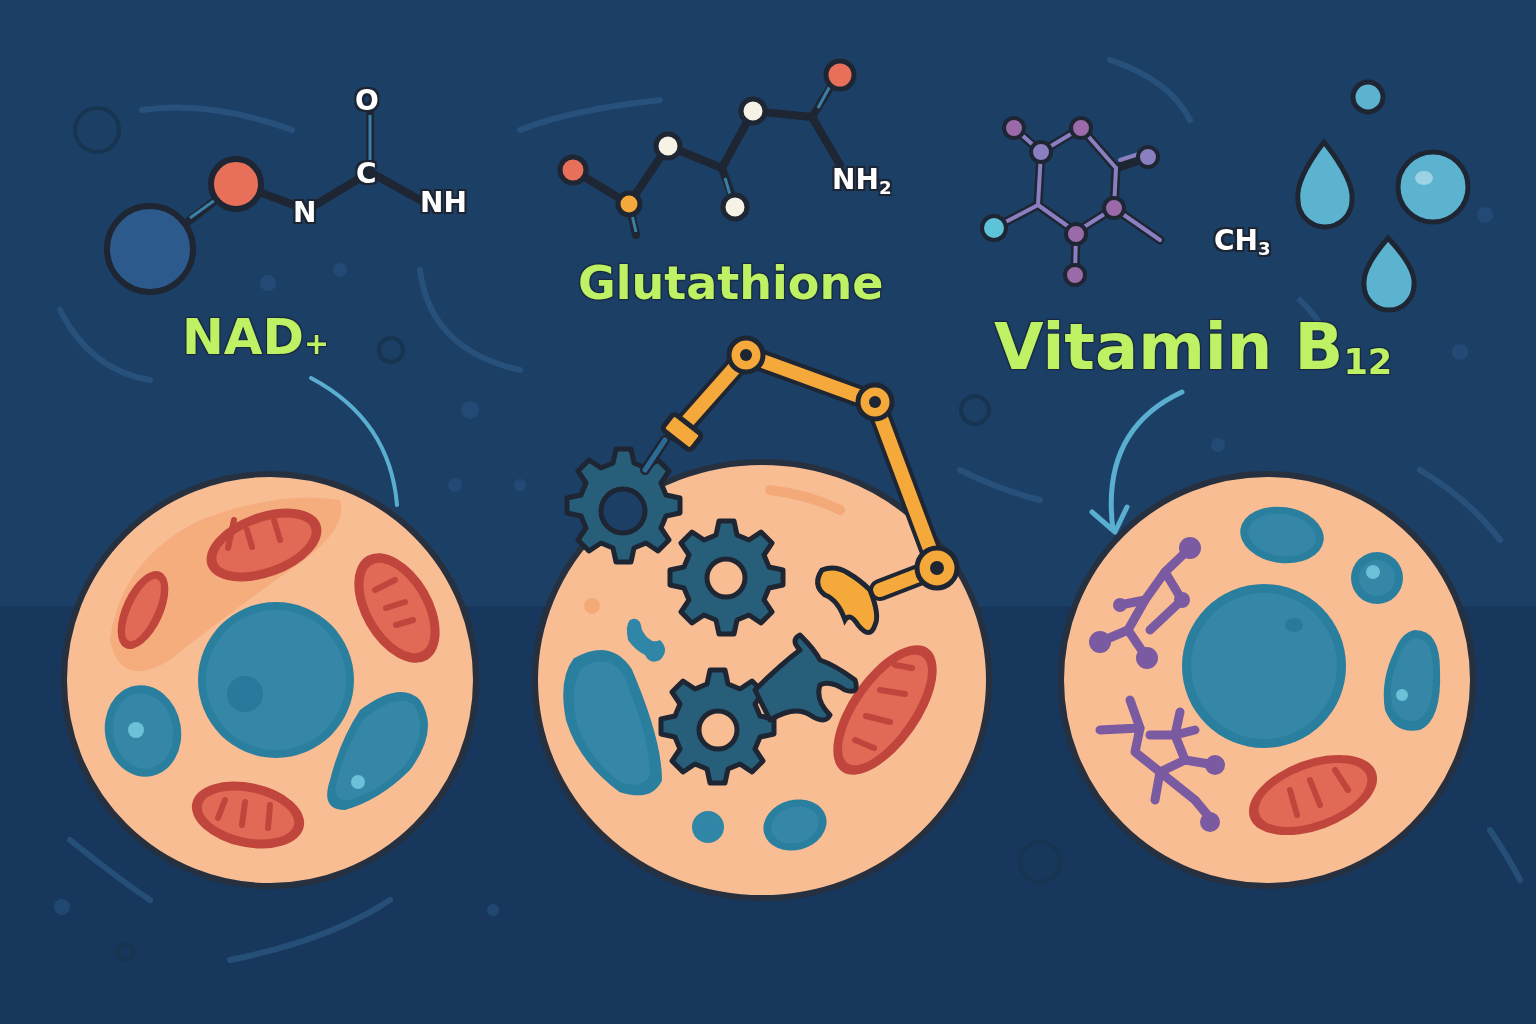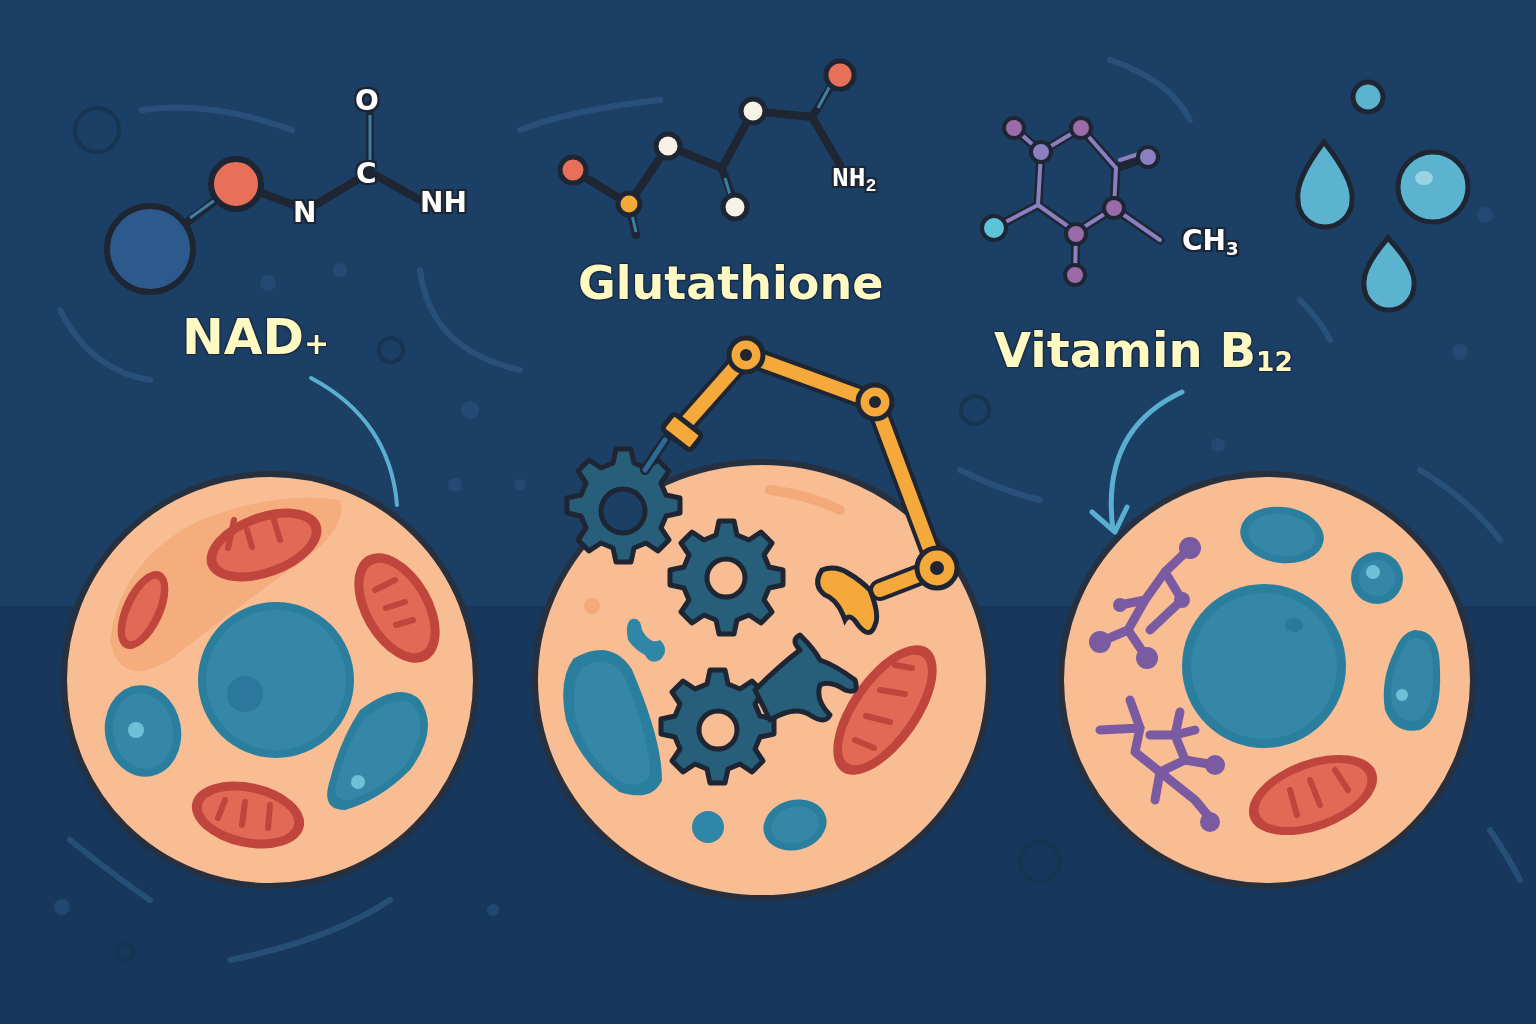--- a/index.html
+++ b/index.html
@@ -1,21 +1,21 @@
 <!DOCTYPE html>
 <html><head>
 <meta charset="utf-8">
 <style>
   html,body{margin:0;padding:0;}
   body{width:1536px;height:1024px;overflow:hidden;background:#1c3f66;font-family:"DejaVu Sans","Liberation Sans",sans-serif;}
   .stage{position:relative;width:1536px;height:1024px;overflow:hidden;}
   .bg-top{position:absolute;left:0;top:0;width:1536px;height:606px;background:#1c3f66;}
   .bg-bottom{position:absolute;left:0;top:606px;width:1536px;height:418px;background:#17375c;}
   svg.layer{position:absolute;left:0;top:0;}
-  .label{position:absolute;color:#fef9c3;font-weight:bold;font-family:"DejaVu Sans",sans-serif;white-space:nowrap;
+  .label{position:absolute;color:#bef264;font-weight:bold;font-family:"DejaVu Sans",sans-serif;white-space:nowrap;
     text-shadow:0 0 3px #1a2a3f, 1px 1px 0 #1a2a3f, -1px -1px 0 #1a2a3f, 1px -1px 0 #1a2a3f, -1px 1px 0 #1a2a3f;}
   .label sub{font-size:0.55em;vertical-align:-0.15em;}
   .atom-label{position:absolute;color:#ffffff;font-weight:bold;font-family:"DejaVu Sans",sans-serif;font-size:28px;white-space:nowrap;
     text-shadow:0 0 3px #1e2533,2px 2px 0 #1e2533,-2px -2px 0 #1e2533,2px -2px 0 #1e2533,-2px 2px 0 #1e2533;}
   .atom-label sub{font-size:0.65em;vertical-align:-0.25em;}
 </style>
 </head>
 <body>
 
 <div class="stage">
@@ -95,21 +95,21 @@
     <line x1="632" y1="215" x2="636" y2="232" stroke="#3a7fa5" stroke-width="3"></line>
     <line x1="725" y1="178" x2="731" y2="198" stroke="#3a7fa5" stroke-width="3"></line>
     <line x1="818" y1="108" x2="830" y2="86" stroke="#3a7fa5" stroke-width="3"></line>
     <circle cx="573" cy="170" r="13" fill="#e8705a" stroke="#1e2533" stroke-width="5"></circle>
     <circle cx="629" cy="204" r="11" fill="#f4a93a" stroke="#1e2533" stroke-width="5"></circle>
     <circle cx="668" cy="146" r="12" fill="#f6f2e6" stroke="#1e2533" stroke-width="5"></circle>
     <circle cx="735" cy="207" r="12" fill="#f6f2e6" stroke="#1e2533" stroke-width="5"></circle>
     <circle cx="753" cy="111" r="12" fill="#f6f2e6" stroke="#1e2533" stroke-width="5"></circle>
     <circle cx="840" cy="75" r="14" fill="#e8705a" stroke="#1e2533" stroke-width="5"></circle>
   </svg>
-  <span class="atom-label" style="left:832px;top:163px;font-family:Liberation Mono, monospace;"><span>NH</span><sub>2</sub></span>
+  <span class="atom-label" style="left:832px;top:163px;"><span>NH</span><sub>2</sub></span>
   <div class="label" style="left:578px;top:256px;font-size:46px;">Glutathione</div>
 
   <svg class="layer" width="1536" height="1024">
     <g stroke="#1e2533" stroke-width="9" stroke-linecap="round">
       <line x1="1014" y1="128" x2="1041" y2="152"></line>
       <line x1="1041" y1="152" x2="1081" y2="128"></line>
       <line x1="1081" y1="128" x2="1116" y2="168"></line>
       <line x1="1116" y1="168" x2="1148" y2="157"></line>
       <line x1="1116" y1="168" x2="1114" y2="208"></line>
       <line x1="1114" y1="208" x2="1076" y2="232"></line>
@@ -134,22 +134,22 @@
     </g>
     <circle cx="1014" cy="128" r="10" fill="#9b6aa8" stroke="#1e2533" stroke-width="4"></circle>
     <circle cx="1041" cy="152" r="10" fill="#8a7fc0" stroke="#1e2533" stroke-width="4"></circle>
     <circle cx="1081" cy="128" r="10" fill="#9b6aa8" stroke="#1e2533" stroke-width="4"></circle>
     <circle cx="1148" cy="157" r="10" fill="#8a7fc0" stroke="#1e2533" stroke-width="4"></circle>
     <circle cx="1114" cy="208" r="10" fill="#9b6aa8" stroke="#1e2533" stroke-width="4"></circle>
     <circle cx="1076" cy="234" r="10" fill="#9b6aa8" stroke="#1e2533" stroke-width="4"></circle>
     <circle cx="1075" cy="275" r="10" fill="#9b6aa8" stroke="#1e2533" stroke-width="4"></circle>
     <circle cx="994" cy="228" r="12" fill="#5cc3d8" stroke="#1e2533" stroke-width="4"></circle>
   </svg>
-  <span class="atom-label" style="left:1182px;top:224px;text-align:center;"><span>CH</span><sub>3</sub></span>
-  <div class="label" style="left:994px;top:310px;font-size:48px;margin-top:12px;"><span>Vitamin B</span><sub>12</sub></div>
+  <span class="atom-label" style="left:1214px;top:224px;text-align:center;"><span>CH</span><sub>3</sub></span>
+  <div class="label" style="left:994px;top:310px;font-size:64px;"><span>Vitamin B</span><sub>12</sub></div>
 
   <svg class="layer" width="1536" height="1024">
     <path d="M1182 392 Q1100 430 1113 530" fill="none" stroke="#5aaed0" stroke-width="5" stroke-linecap="round"></path>
     <path d="M1092 512 L1115 532 L1127 507" fill="none" stroke="#5aaed0" stroke-width="5" stroke-linecap="round" stroke-linejoin="round"></path>
   </svg>
 
   <svg class="layer" width="1536" height="1024">
     <g fill="#5cb3cf" stroke="#1e2533" stroke-width="5">
       <circle cx="1368" cy="97" r="15"></circle>
       <path d="M1324 142 Q1295 180 1298 200 A27 27 0 0 0 1352 200 Q1354 180 1324 142 Z"></path>

